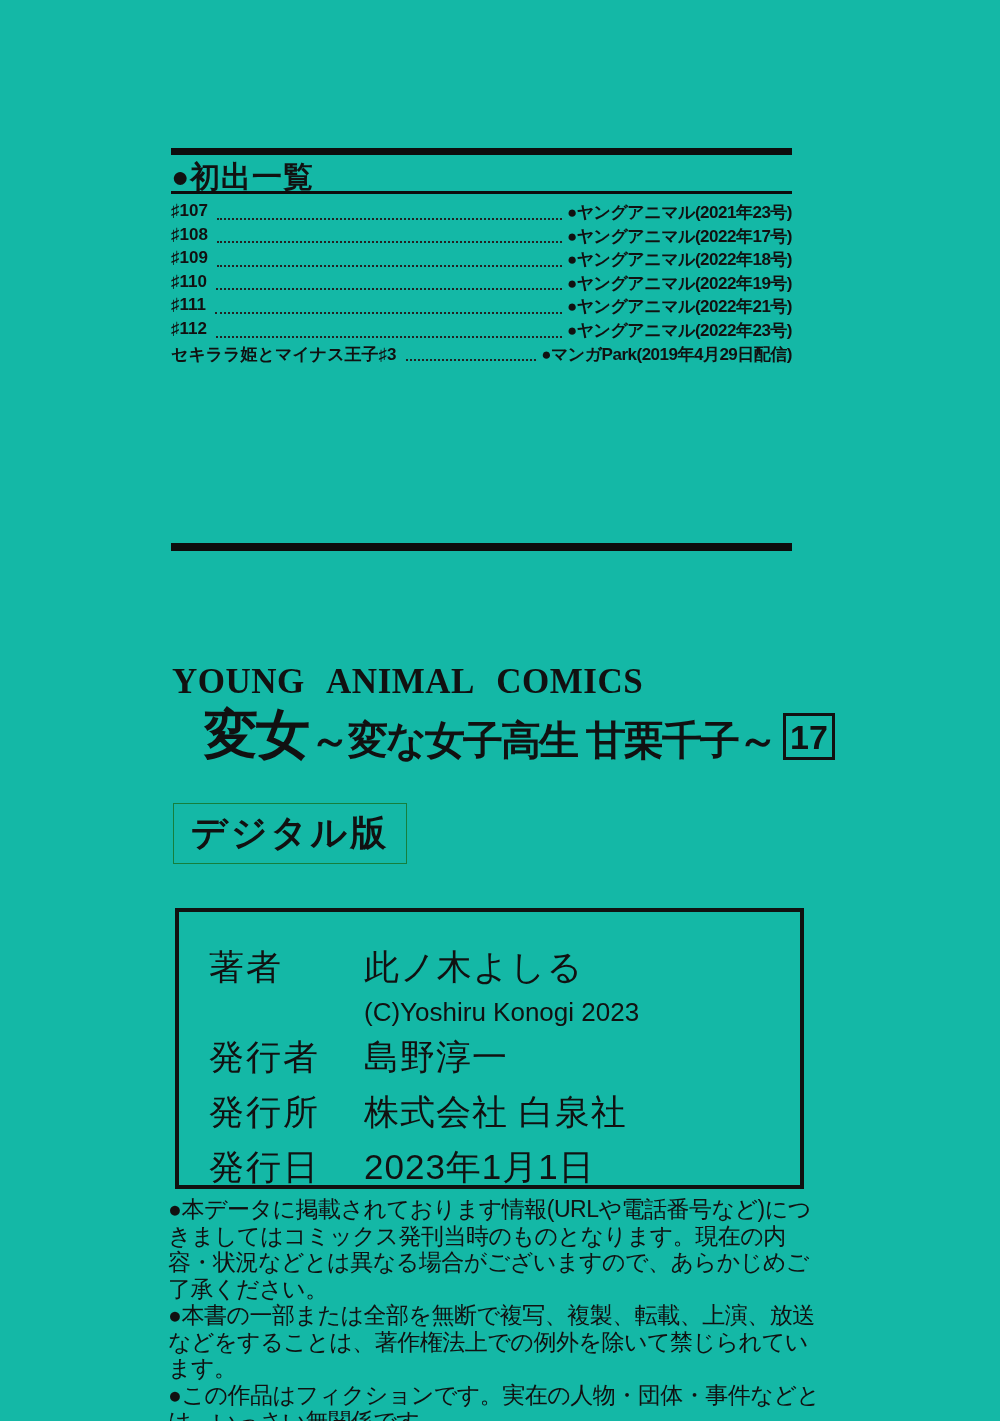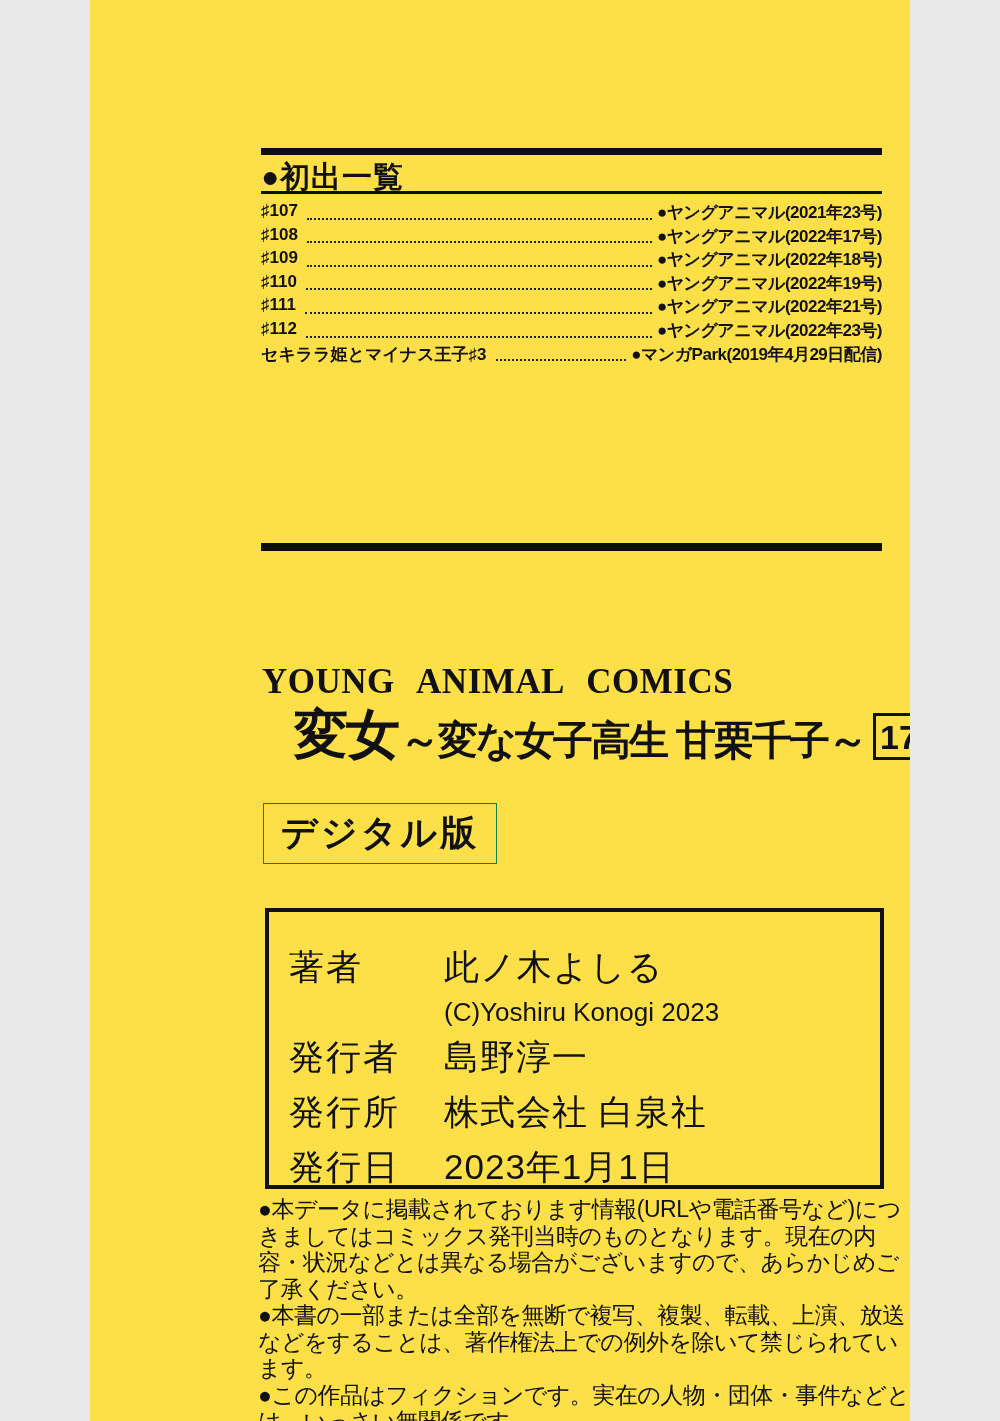--- a/index.html
+++ b/index.html
@@ -1,20 +1,20 @@
 <!DOCTYPE html>
 <html><head>
 <meta charset="utf-8">
 <style>
   html,body{margin:0;padding:0;background:#e9e9e9;}
   .page{
     position:relative;
-    width:820px;height:1421px;
+    width:1000px;height:1421px;
     margin:0 auto;
-    background:#fde047;
+    background:#14b8a6;
     color:#111;
     font-family:"Liberation Sans", sans-serif;
     overflow:hidden;
   }
   
   .rule-thick-top{position:absolute;left:171px;top:148px;width:621px;height:7px;background:#0d0d0d;}
   .pub-heading{position:absolute;left:171px;top:157px;font-size:30px;font-weight:bold;letter-spacing:1px;}
   .rule-thin{position:absolute;left:171px;top:191px;width:621px;height:3px;background:#0d0d0d;}
   .pub-list{position:absolute;left:171px;top:201px;width:621px;}
   .pub-row{display:flex;align-items:flex-start;height:23.6px;font-weight:bold;}
@@ -43,21 +43,21 @@
     width:232px;height:59px;
     border:1px solid #15803d;
     display:flex;align-items:center;justify-content:center;
     font-size:36px;font-weight:600;letter-spacing:3px;
   }
   
   .colophon-box{
     position:absolute;left:175px;top:908px;
     width:591px;height:241px;
     border:4px solid #111;
-    padding:32px 0 0 20px;
+    padding:32px 0 0 30px;
   }
   .colo-row{display:flex;margin-bottom:8px;}
   .colo-label{width:155px;font-size:35px;letter-spacing:2px;white-space:nowrap;}
   .colo-value{font-size:35px;letter-spacing:1px;white-space:nowrap;}
   .colo-note{margin:-2px 0 6px 155px;font-size:26px;letter-spacing:0px;white-space:nowrap;}
   
   .notices{position:absolute;left:168px;top:1196px;width:654px;}
   .notice{font-size:23px;line-height:26.5px;font-weight:500;letter-spacing:-0.5px;text-align:left;}
 </style>
 </head>

